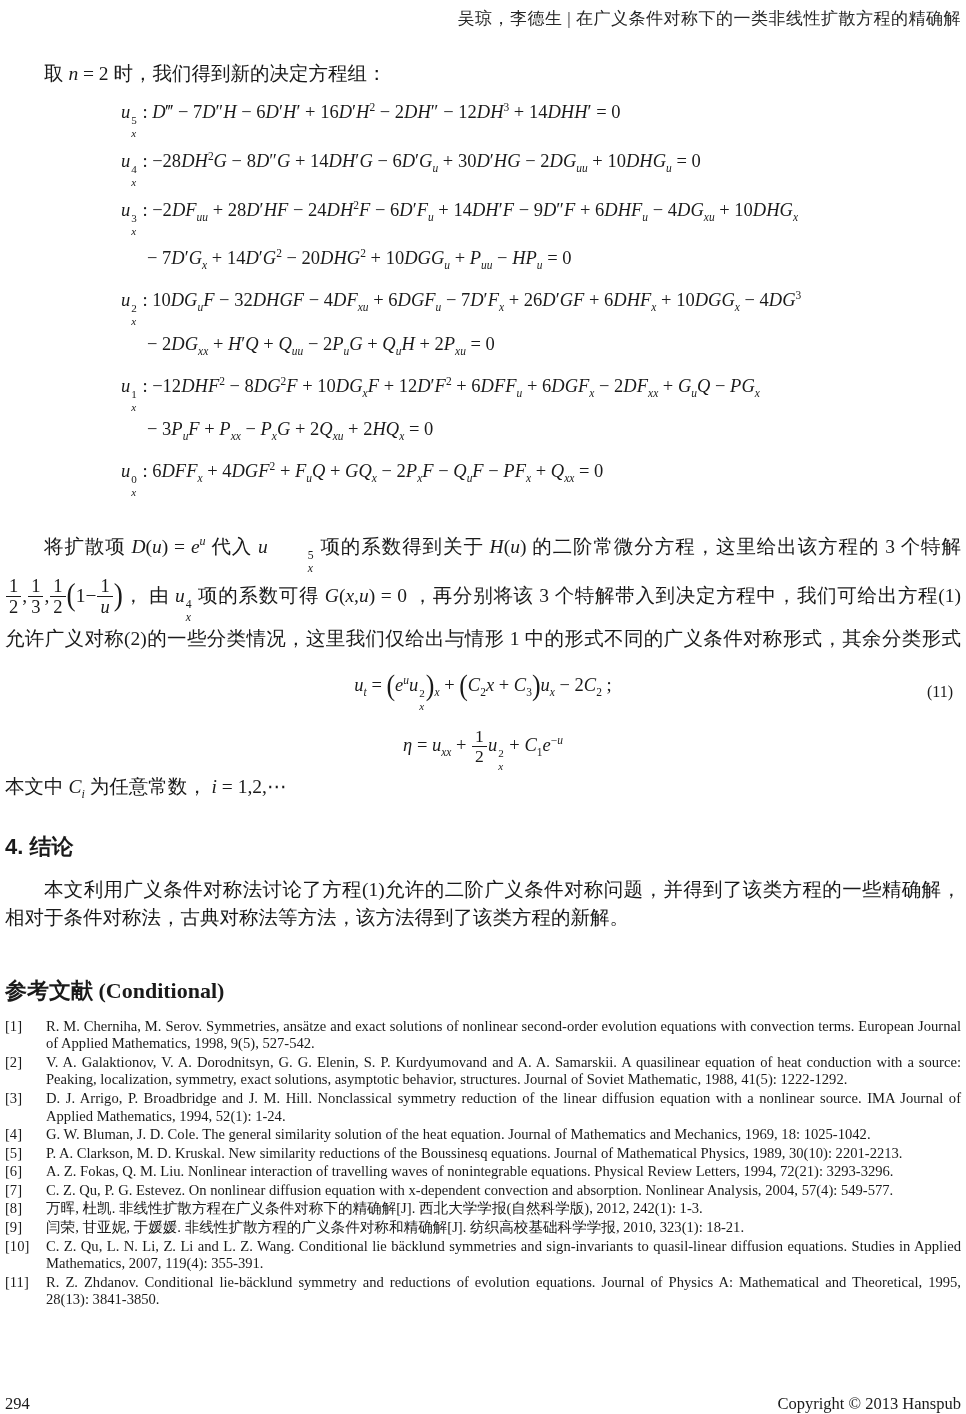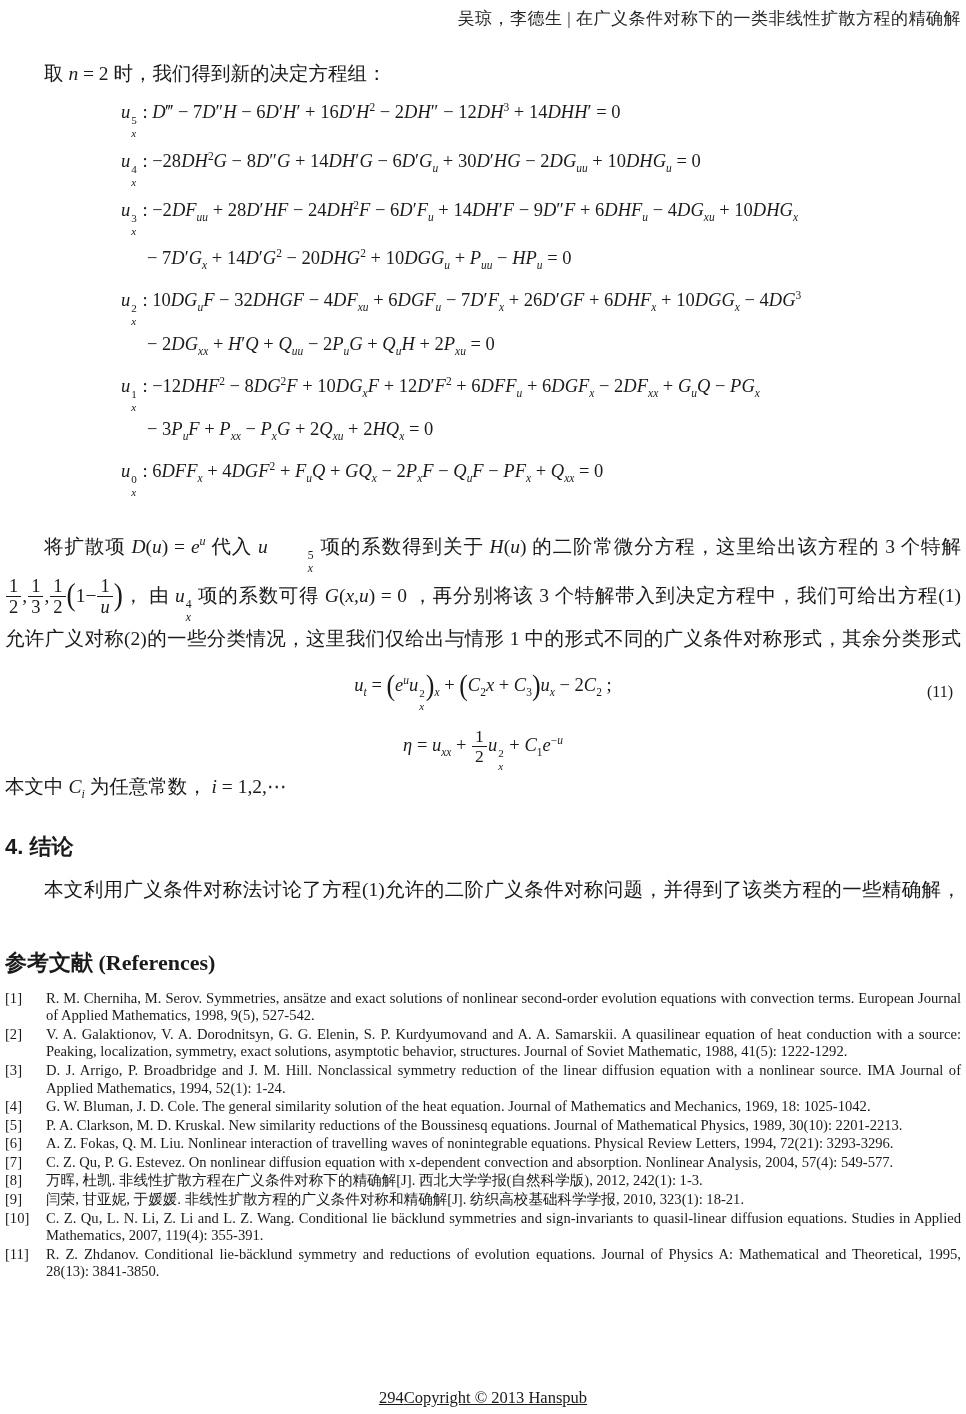--- a/index.html
+++ b/index.html
@@ -40,22 +40,22 @@
   .h2{font-family:"Liberation Sans","DejaVu Sans",sans-serif;font-weight:700;
       font-size:22px;margin:24px 0 0;}
   .concl{margin-top:14px;}
   .refs-head{margin-top:44px;font-weight:700;font-size:22px;}
   .refs-head .zh{font-family:Liberation Mono, monospace;margin-top:28px;}
   .refs-head .en{font-family:"Liberation Serif","DejaVu Serif",serif;}
   .reflist{margin-top:12px;}
   .ref-item{display:flex;font-size:14.6px;line-height:17.6px;margin-bottom:1px;}
   .ref-label{flex:0 0 41px;width:41px;}
   .ref-text{flex:1;text-align:justify;}
-  .footer{position:absolute;left:5px;right:5px;bottom:6px;display:flex;
-          justify-content:center;font-size:16.5px;text-decoration:underline;}
+  .footer{position:absolute;left:5px;right:5px;bottom:0;display:flex;
+          justify-content:space-between;font-size:16.5px;}
 </style>
 </head>
 <body>
 
 <div class="page">
 
   <div class="header">吴琼，李德生 | 在广义条件对称下的一类非线性扩散方程的精确解</div>
 
   <div class="para indent" style="margin-top:30px;">取 <i>n</i> = 2 时，我们得到新的决定方程组：</div>
 
@@ -130,24 +130,25 @@
           <span><i>x</i></span>
         </span> + <i>C</i><sub>1</sub><i>e</i><sup>−<i>u</i></sup></span>
   </div>
 
   <div class="para note">本文中 <i>C</i><sub><i>i</i></sub> 为任意常数， <i>i</i> = 1,2,⋯</div>
 
   <div class="h2">4. 结论</div>
 
   <div class="concl">
     <div class="para indent just">本文利用广义条件对称法讨论了方程(1)允许的二阶广义条件对称问题，并得到了该类方程的一些精确解，</div>
+    <div class="para">相对于条件对称法，古典对称法等方法，该方法得到了该类方程的新解。</div>
   </div>
 
   <div class="refs-head">
-    <span class="zh">参考文献</span><span class="en"> (References)</span>
+    <span class="zh">参考文献</span><span class="en"> (Conditional)</span>
   </div>
 
   <div class="reflist">
     <div class="ref-item">
       <span class="ref-label">[1]</span>
       <span class="ref-text">R. M. Cherniha, M. Serov. Symmetries, ansätze and exact solutions of nonlinear second-order evolution equations with convection terms. European Journal of Applied Mathematics, 1998, 9(5), 527-542.</span>
     </div>
     <div class="ref-item">
       <span class="ref-label">[2]</span>
       <span class="ref-text">V. A. Galaktionov, V. A. Dorodnitsyn, G. G. Elenin, S. P. Kurdyumovand and A. A. Samarskii. A quasilinear equation of heat conduction with a source: Peaking, localization, symmetry, exact solutions, asymptotic behavior, structures. Journal of Soviet Mathematic, 1988, 41(5): 1222-1292.</span>

